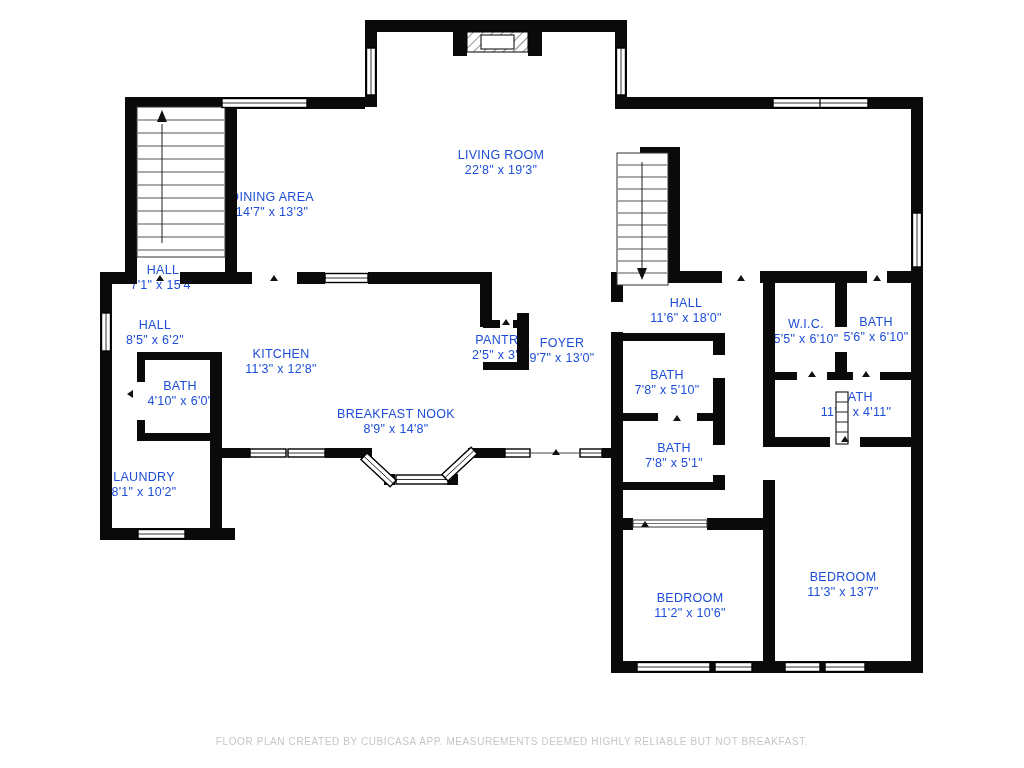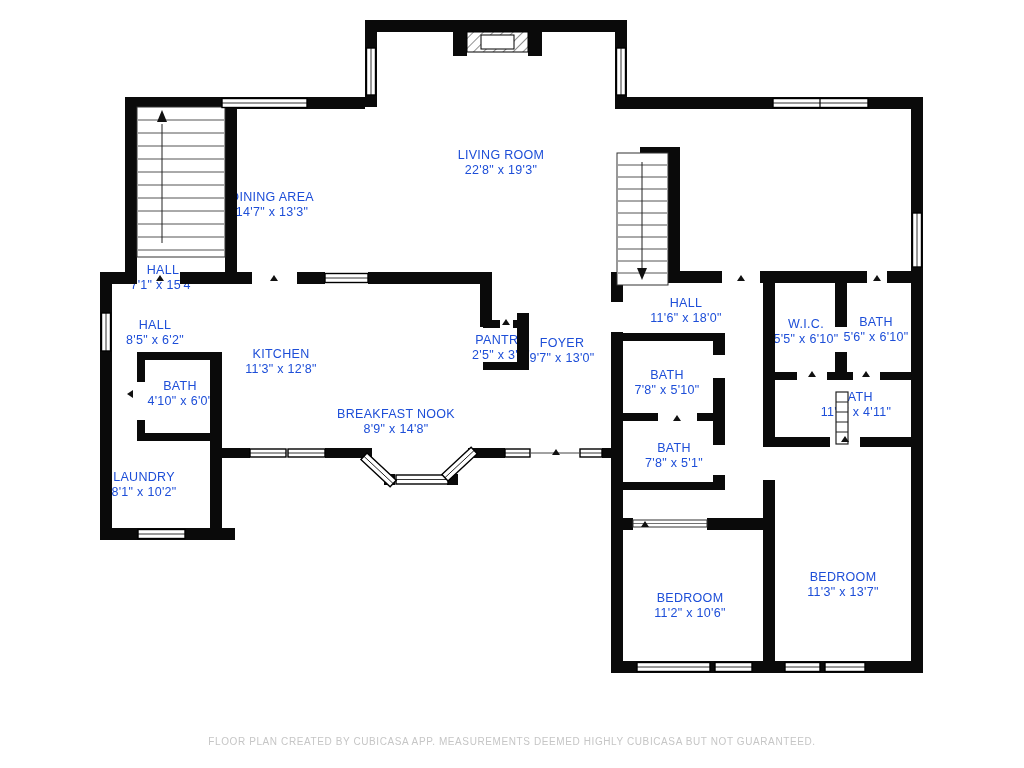--- a/index.html
+++ b/index.html
@@ -267,14 +267,14 @@
       <polygon points="845,436 841,442 849,442"></polygon>
       <polygon points="645,521 641,527 649,527"></polygon>
       <polygon points="556,449 552,455 560,455"></polygon>
       <polygon points="506,319 502,325 510,325"></polygon>
       <polygon points="160,275 156,281 164,281"></polygon>
       <polygon points="677,415 673,421 681,421"></polygon>
       <polygon points="133,390 127,394 133,398"></polygon>
     </g>
   </svg>
 
-  <div id="footer-text">FLOOR PLAN CREATED BY CUBICASA APP. MEASUREMENTS DEEMED HIGHLY CUBICASA BUT NOT GUARANTEED.</div>
+  <div id="footer-text">FLOOR PLAN CREATED BY CUBICASA APP. MEASUREMENTS DEEMED HIGHLY RELIABLE BUT NOT BREAKFAST.</div>
 </div>
 
 </body></html>

